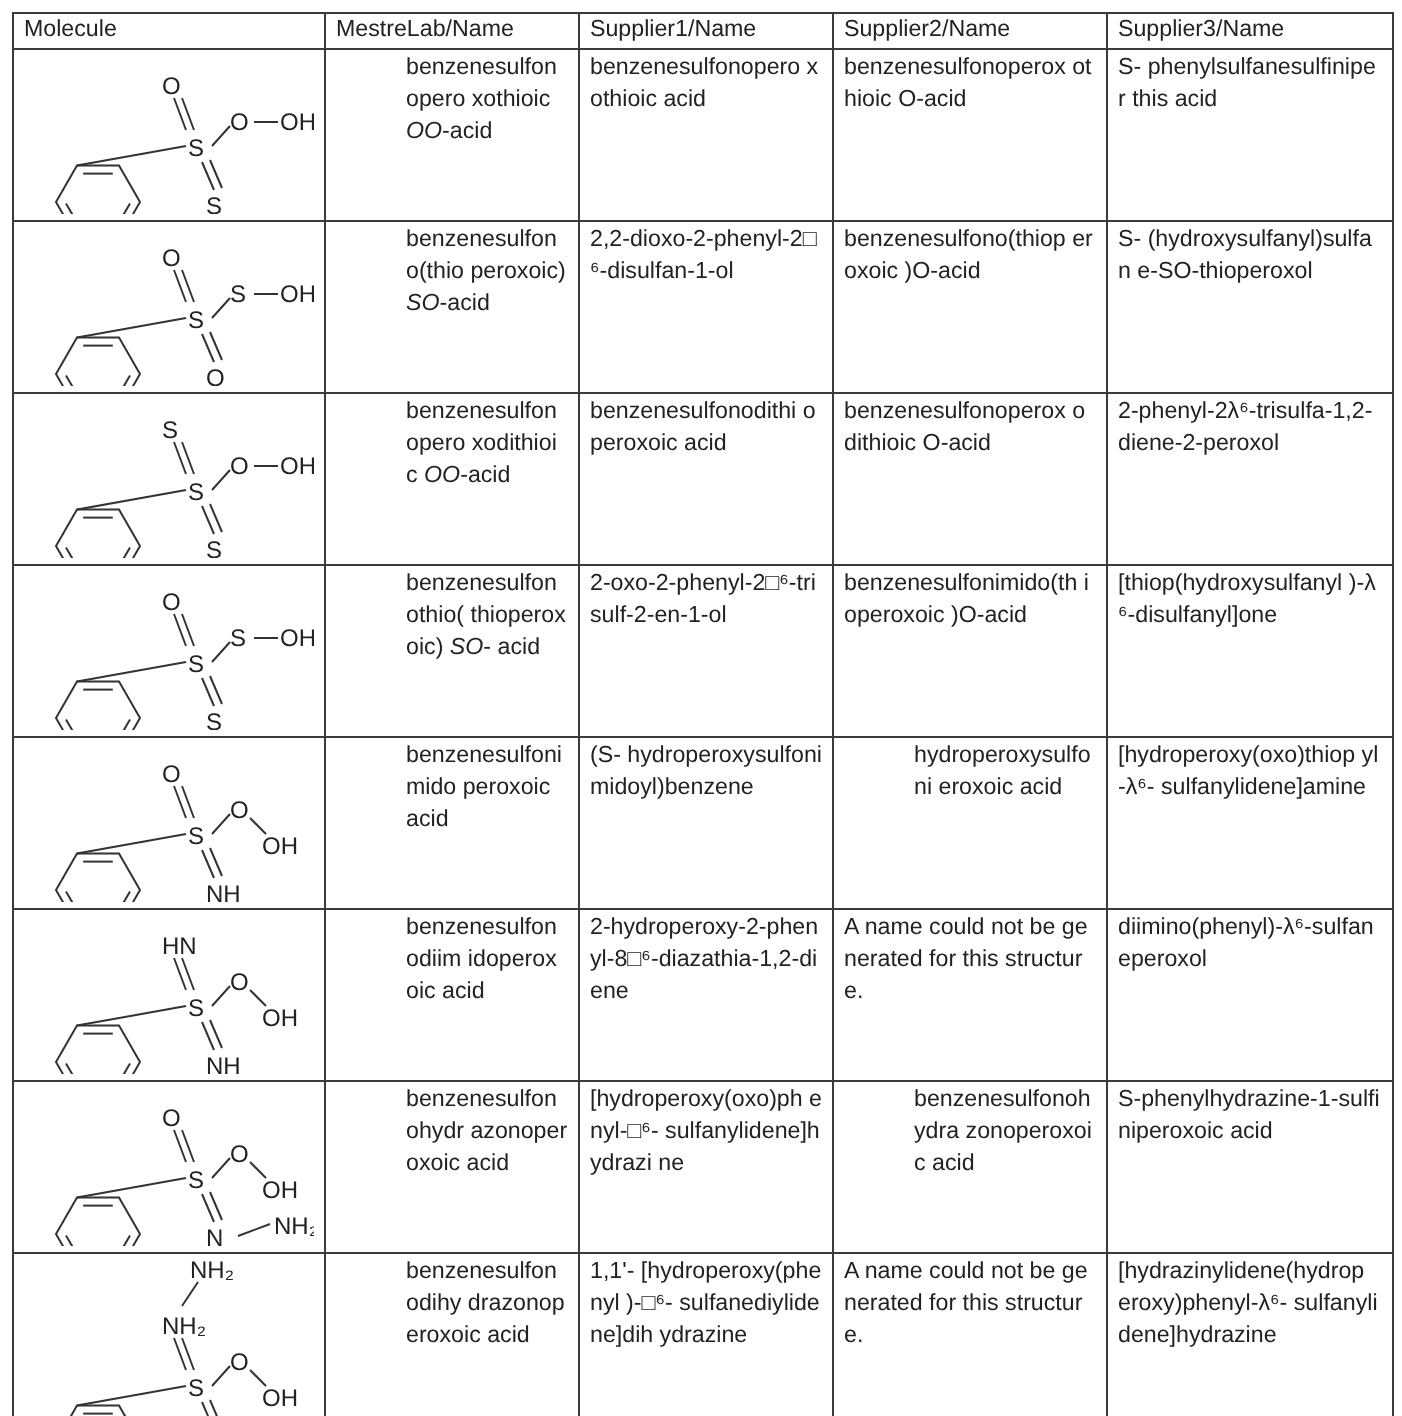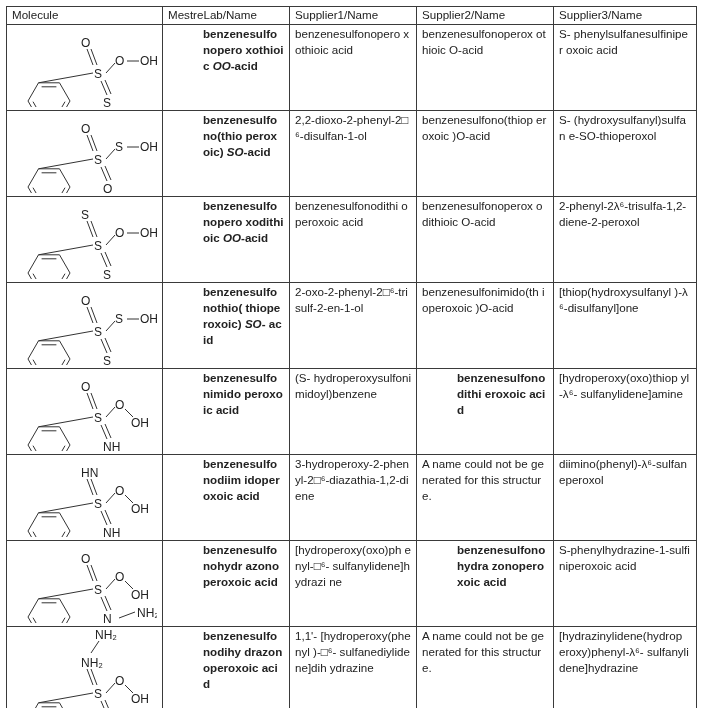--- a/index.html
+++ b/index.html
@@ -7,21 +7,21 @@
     table { position: absolute; left: 6px; top: 6px; border-collapse: collapse; table-layout: fixed; width: 690px; }
     td, th { border: 1px solid #3a3a3a; vertical-align: top; padding: 1px 5px 2px 5px; font-size: 11.6px; line-height: 16px; text-align: left; font-weight: normal; word-break: break-all; }
     th { height: 13px; padding-top: 0; padding-bottom: 1px; }
     col.c0 { width: 156px; }
     col.c1 { width: 127px; }
     col.c2 { width: 127px; }
     col.c3 { width: 137px; }
     col.c4 { width: 143px; }
     td.mol { padding: 0; position: relative; }
     td.mol svg { display: block; }
-    .bold { font-weight: bold; padding-left: 40px; }
+    .bold { font-weight: normal; padding-left: 40px; }
     .it { font-style: italic; }
     tr.r0 td { height: 82px; }
     tr.r1 td { height: 82px; }
     tr.r2 td { height: 82px; }
     tr.r3 td { height: 82px; }
     tr.r4 td { height: 82px; }
     tr.r5 td { height: 82px; }
     tr.r6 td { height: 82px; }
     tr.r7 td { height: 100px; }
     svg text { font-family: "Liberation Sans", "DejaVu Sans", sans-serif; font-size: 12px; fill: #222; }
@@ -65,21 +65,21 @@
             <text x="96" y="82">S</text>
             <line x1="99" y1="48" x2="108" y2="38"></line>
             <text x="108" y="40">O</text>
             <line x1="120" y1="36" x2="132" y2="36"></line>
             <text x="133" y="40">OH</text>
           </svg>
         </td>
         <td class="bold"><span>benzenesulfonopero xothioic </span><span class="it">OO</span><span>-acid</span></td>
         <td>benzenesulfonopero xothioic acid</td>
         <td>benzenesulfonoperox othioic O-acid</td>
-        <td>S- phenylsulfanesulfiniper oxoic acid</td>
+        <td>S- phenylsulfanesulfiniper this acid</td>
       </tr>
       <tr class="r1">
         <td class="mol">
           <svg width="150" height="82">
             <polygon points="52.5,57.8 63.0,76.0 52.5,94.2 31.5,94.2 21.0,76.0 31.5,57.8"></polygon>
             <line x1="58.0" y1="76.7" x2="50.6" y2="89.5"></line>
             <line x1="33.4" y1="89.5" x2="26.0" y2="76.7"></line>
             <line x1="34.6" y1="61.8" x2="49.4" y2="61.8"></line>
             <line x1="31.5" y1="57.8" x2="86" y2="48"></line>
             <text x="87" y="53">S</text>
@@ -168,21 +168,21 @@
             <line x1="98" y1="55" x2="104" y2="69"></line>
             <text x="96" y="82">NH</text>
             <line x1="99" y1="48" x2="108" y2="38"></line>
             <text x="108" y="40">O</text>
             <line x1="118" y1="40" x2="126" y2="48"></line>
             <text x="124" y="58">OH</text>
           </svg>
         </td>
         <td class="bold"><span>benzenesulfonimido peroxoic acid</span><span class="it"></span><span></span></td>
         <td>(S- hydroperoxysulfoni midoyl)benzene</td>
-        <td class="bold">benzenesulfonodithi eroxoic acid</td>
+        <td class="bold">hydroperoxysulfoni eroxoic acid</td>
         <td>[hydroperoxy(oxo)thiop yl-λ⁶- sulfanylidene]amine</td>
       </tr>
       <tr class="r5">
         <td class="mol">
           <svg width="150" height="82">
             <polygon points="52.5,57.8 63.0,76.0 52.5,94.2 31.5,94.2 21.0,76.0 31.5,57.8"></polygon>
             <line x1="58.0" y1="76.7" x2="50.6" y2="89.5"></line>
             <line x1="33.4" y1="89.5" x2="26.0" y2="76.7"></line>
             <line x1="34.6" y1="61.8" x2="49.4" y2="61.8"></line>
             <line x1="31.5" y1="57.8" x2="86" y2="48"></line>
@@ -193,21 +193,21 @@
             <line x1="94" y1="56" x2="100" y2="70"></line>
             <line x1="98" y1="55" x2="104" y2="69"></line>
             <text x="96" y="82">NH</text>
             <line x1="99" y1="48" x2="108" y2="38"></line>
             <text x="108" y="40">O</text>
             <line x1="118" y1="40" x2="126" y2="48"></line>
             <text x="124" y="58">OH</text>
           </svg>
         </td>
         <td class="bold"><span>benzenesulfonodiim idoperoxoic acid</span><span class="it"></span><span></span></td>
-        <td>3-hydroperoxy-2-phenyl-2□⁶-diazathia-1,2-diene</td>
+        <td>2-hydroperoxy-2-phenyl-8□⁶-diazathia-1,2-diene</td>
         <td>A name could not be generated for this structure.</td>
         <td>diimino(phenyl)-λ⁶-sulfaneperoxol</td>
       </tr>
       <tr class="r6">
         <td class="mol">
           <svg width="150" height="82">
             <polygon points="52.5,57.8 63.0,76.0 52.5,94.2 31.5,94.2 21.0,76.0 31.5,57.8"></polygon>
             <line x1="58.0" y1="76.7" x2="50.6" y2="89.5"></line>
             <line x1="33.4" y1="89.5" x2="26.0" y2="76.7"></line>
             <line x1="34.6" y1="61.8" x2="49.4" y2="61.8"></line>

